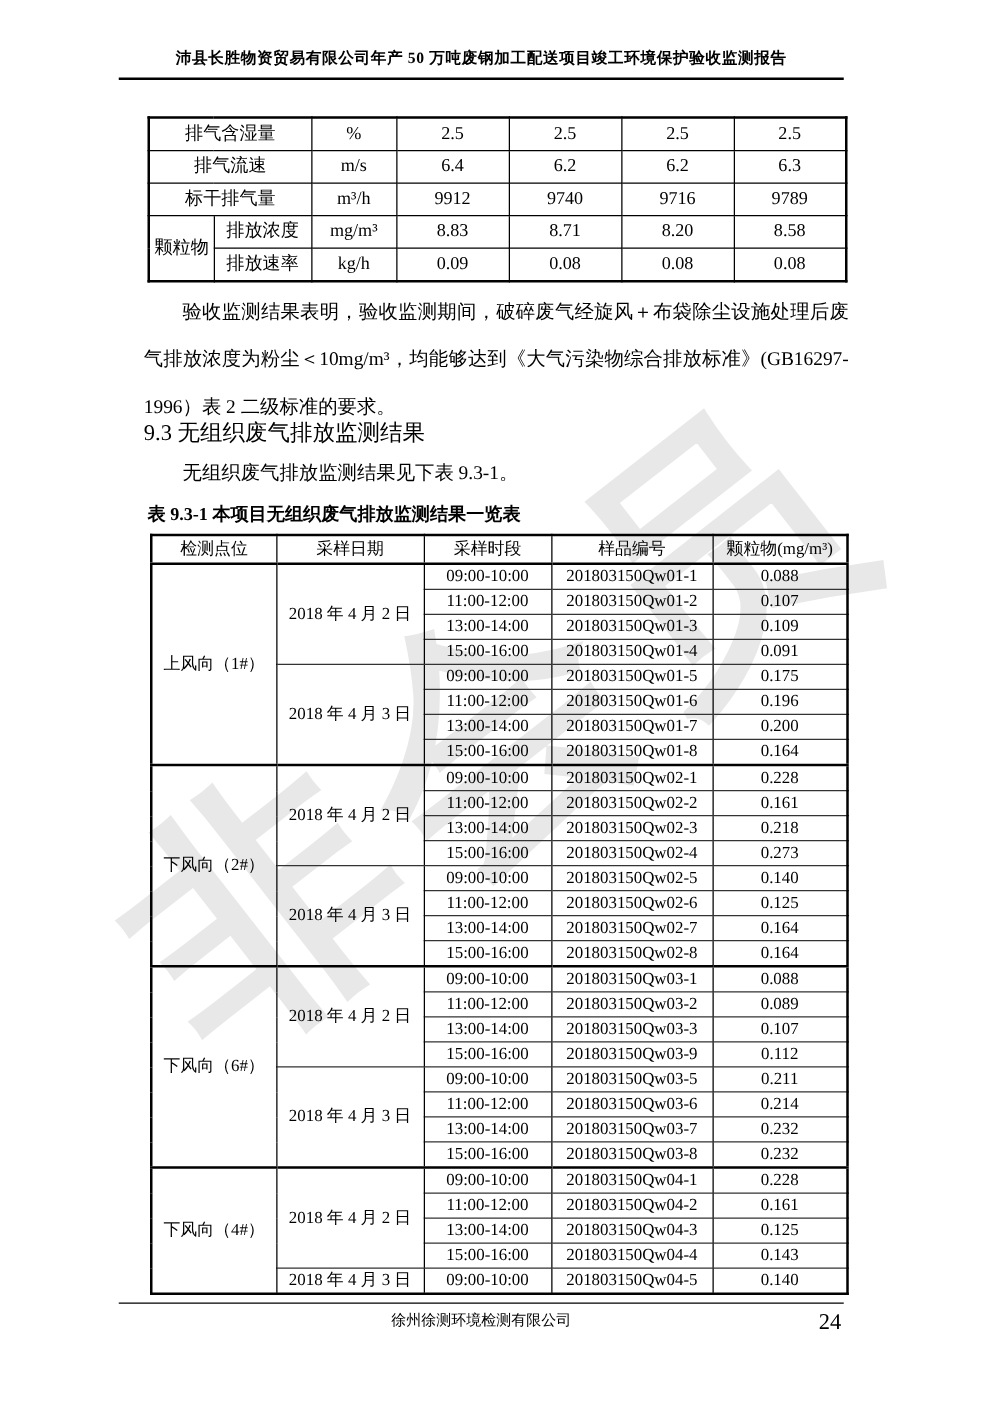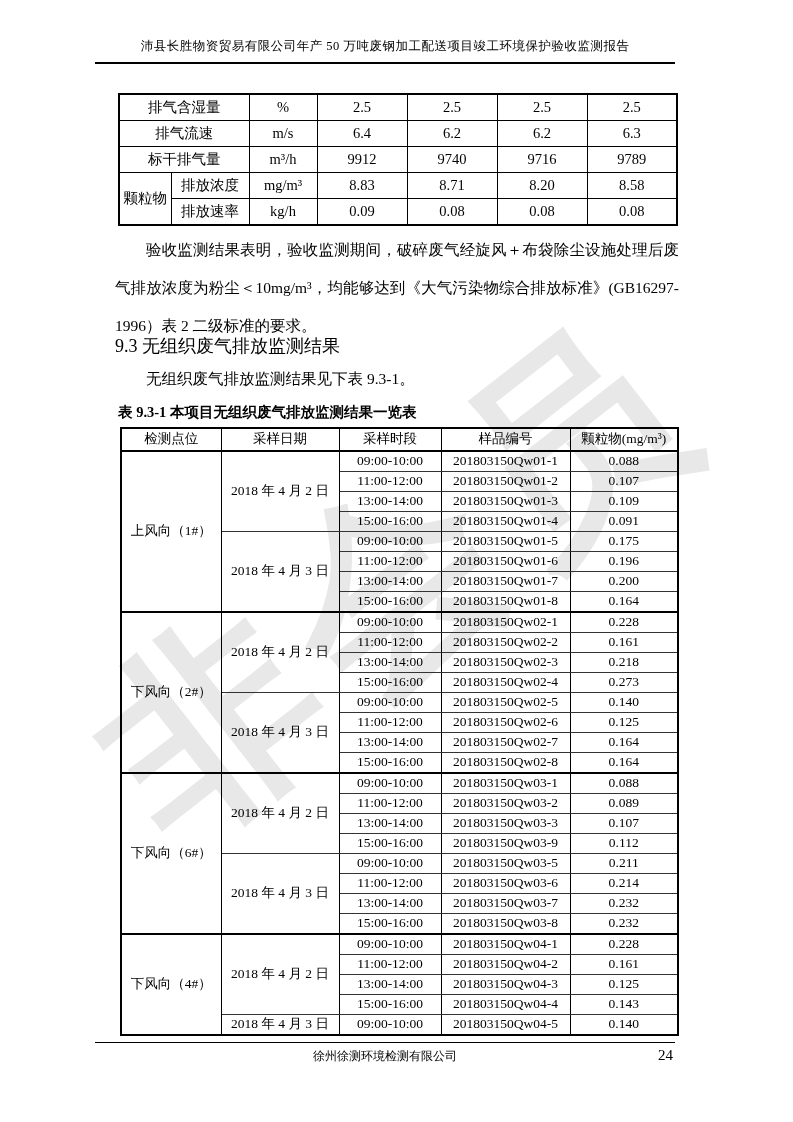--- a/index.html
+++ b/index.html
@@ -33,21 +33,21 @@
 
   
   .doc-header {
     position: absolute;
     top: 38px; left: 95px; width: 580px;
     text-align: center;
     border-bottom: 2px solid #000;
     padding-bottom: 7px;
     z-index: 2;
   }
-  .doc-header-title { font-size: 12.5px; font-weight: normal; letter-spacing: 0.5px; }
+  .doc-header-title { font-size: 12.5px; font-weight: bold; letter-spacing: 0.5px; }
 
   
   table.stack-table {
     position: absolute;
     top: 93px; left: 118px;
     width: 558px;
     border-collapse: collapse;
     table-layout: fixed;
     border: 2px solid #000;
     font-size: 14.5px;
@@ -139,21 +139,21 @@
   }
   .footer-company {
     display: block;
     text-align: center;
     font-size: 12px;
     padding-top: 5px;
   }
   .footer-page-number {
     position: absolute;
     right: 2px; top: 4px;
-    font-size: 15px;
+    font-size: 18px;
   }
 </style>
 </head>
 <body>
 
 <div class="page">
 
   <div class="watermark">非会员</div>
 
   <div class="doc-header">

